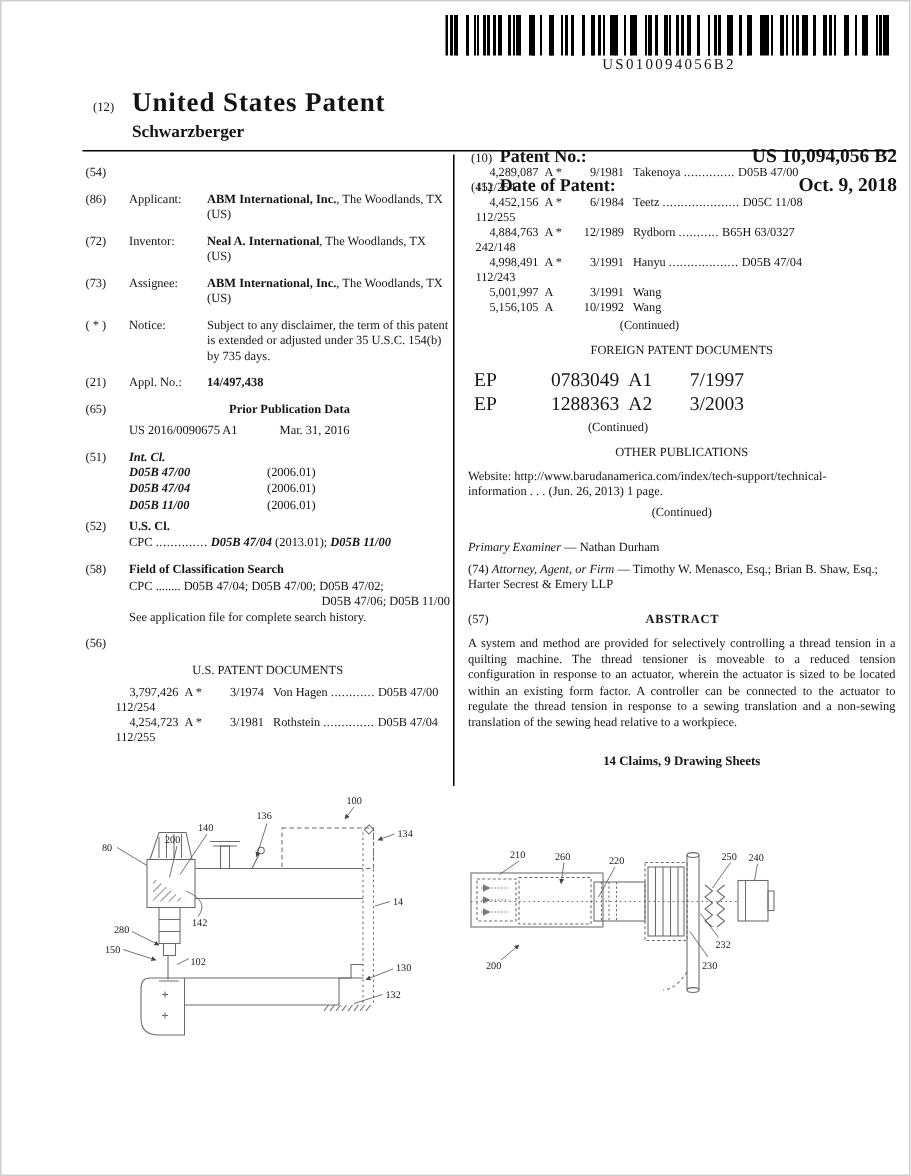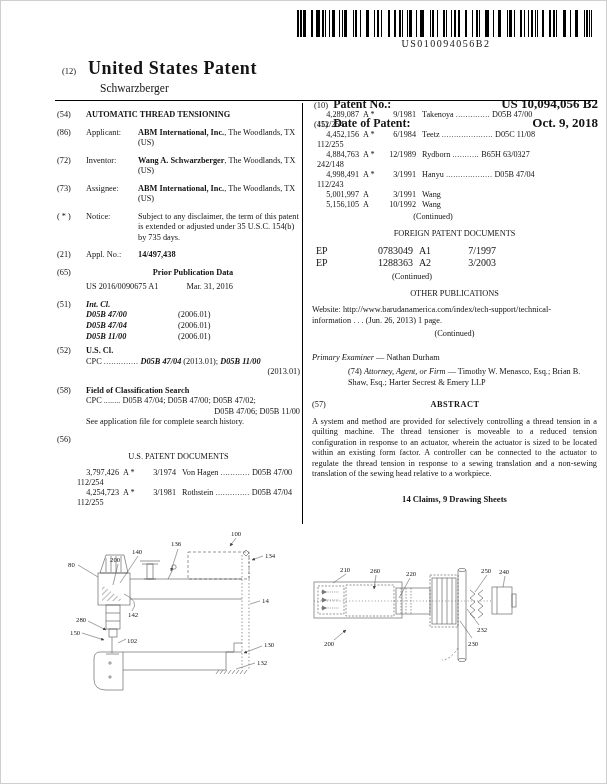--- a/index.html
+++ b/index.html
@@ -10,21 +10,21 @@
   .barcode{position:absolute;left:297px;top:10px;width:298px;height:27px;background-color:#fff;
     background-image:
       repeating-linear-gradient(90deg,#000 0 1.5px,transparent 1.5px 7px),
       repeating-linear-gradient(90deg,transparent 0 3px,#000 3px 5px,transparent 5px 11px),
       repeating-linear-gradient(90deg,transparent 0 6px,#000 6px 7.5px,transparent 7.5px 13px);}
   .barcode-text{position:absolute;left:297px;top:38px;width:298px;text-align:center;
     font-size:10px;letter-spacing:1.5px;}
   
   .hdr-num12{position:absolute;left:62px;top:66px;font-size:8.5px;}
   .hdr-title{position:absolute;left:88px;top:58px;font-size:18px;font-weight:bold;letter-spacing:.6px;}
-  .hdr-name{position:absolute;left:100px;top:82px;font-size:11.5px;font-weight:normal;}
+  .hdr-name{position:absolute;left:88px;top:82px;font-size:11.5px;font-weight:bold;}
   .hdr-right{position:absolute;left:314px;top:60px;width:284px;font-size:12px;font-weight:bold;margin-top:36px;}
   .hdr-right .row{display:flex;align-items:baseline;margin-bottom:3px;}
   .hdr-right .pn{font-size:8.5px;font-weight:normal;margin-right:5px;}
   .hdr-right .lbl{width:108px;}
   .hdr-right .val{flex:1;text-align:right;font-size:13px;}
   .hr-main{position:absolute;left:55px;top:100px;width:542px;border-top:1.7px solid #000;}
   .vdiv{position:absolute;left:302px;top:103px;height:421px;border-left:1px solid #000;}
   
   .col{position:absolute;top:110px;font-size:8.3px;line-height:1.27;}
   .left-col{left:57px;width:243px;}
@@ -47,29 +47,29 @@
   .cit{display:flex;white-space:nowrap;}
   .c-no{width:42px;text-align:right;}
   .c-ks{width:18px;padding-left:4px;}
   .c-dt{width:35px;text-align:right;}
   .c-bd{flex:1;padding-left:6px;overflow:hidden;}
   .c-sub{}
   .dots{letter-spacing:.4px;}
   .continued{text-align:center;margin:2px 0 6px;}
   .h-center{text-align:center;margin:7px 0 5px;}
   
-  .f-row{display:flex;margin-left:4px;width:180px;font-size:10px;}
+  .f-row{display:flex;margin-left:4px;width:180px;font-size:13px;}
   .f-cc{width:34px;}
   .f-no{width:64px;text-align:right;}
   .f-kind{width:26px;padding-left:6px;}
   .f-date{width:52px;text-align:right;}
   
   .pub-text{margin-top:4px;}
   .examiner{margin-top:13px;margin-bottom:4px;}
-  .attorney{margin-bottom:12px;margin-left:36px;}
+  .attorney{margin-bottom:12px;}
   .abs-head{display:grid;grid-template-columns:29px 1fr;margin:10px 0 6px;}
   .abs-title{text-align:center;font-weight:bold;letter-spacing:.5px;padding-right:28px;}
   .abs-text{text-align:justify;}
   .claims{margin-top:14px;text-align:center;font-weight:bold;font-size:8.6px;}
   
   .fig{position:absolute;}
   .fig-left{left:56px;top:527px;}
   .fig-right{left:300px;top:548px;}
   .fig svg text{font-family:"Liberation Serif","DejaVu Serif",serif;font-size:6.8px;fill:#222;}
   .fig svg .geo{stroke:#6a6a6a;stroke-width:.7;fill:none;}
@@ -98,36 +98,35 @@
       <span class="val">Oct. 9, 2018</span>
     </div>
   </div>
   <div class="hr-main"></div>
   <div class="vdiv"></div>
 
   <div class="col left-col">
 
     <div class="field">
       <span class="num">(54)</span>
-      <div><b>AUTOMATIC THREAD TENSIONING</b></div>
     </div>
 
     <div class="field">
       <span class="num">(86)</span>
       <div class="kv">
         <span>Applicant:</span>
         <div><b>ABM International, Inc.</b><span>, The Woodlands, TX (US)</span></div>
       </div>
     </div>
 
     <div class="field">
       <span class="num">(72)</span>
       <div class="kv">
         <span>Inventor:</span>
-        <div><b>Wang A. Schwarzberger</b><span>, The Woodlands, TX (US)</span></div>
+        <div><b>Neal A. International</b><span>, The Woodlands, TX (US)</span></div>
       </div>
     </div>
 
     <div class="field">
       <span class="num">(73)</span>
       <div class="kv">
         <span>Assignee:</span>
         <div><b>ABM International, Inc.</b><span>, The Woodlands, TX (US)</span></div>
       </div>
     </div>
@@ -181,21 +180,20 @@
       <span class="num">(52)</span>
       <div>
         <div><b>U.S. Cl.</b></div>
         <div>
           <span>CPC</span>
           <span class="dots">..............</span>
           <span class="bi">D05B 47/04</span>
           <span>(2013.01);</span>
           <span class="bi">D05B 11/00</span>
         </div>
-        <div class="rt">(2013.01)</div>
       </div>
     </div>
 
     <div class="field">
       <span class="num">(58)</span>
       <div>
         <div><b>Field of Classification Search</b></div>
         <div>CPC ........ D05B 47/04; D05B 47/00; D05B 47/02;</div>
         <div class="rt">D05B 47/06; D05B 11/00</div>
         <div>See application file for complete search history.</div>

